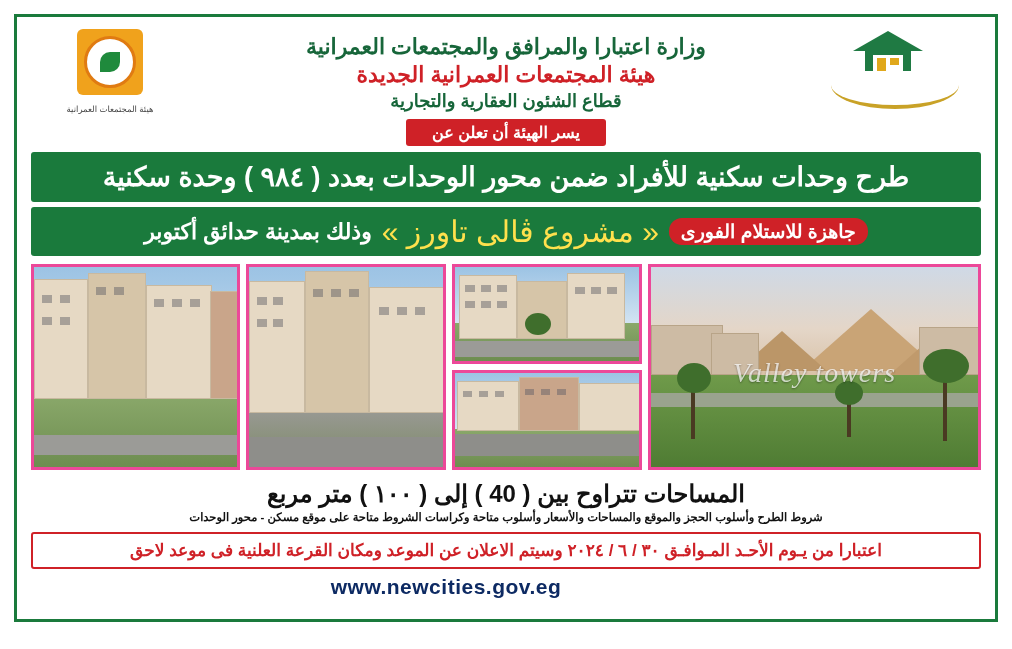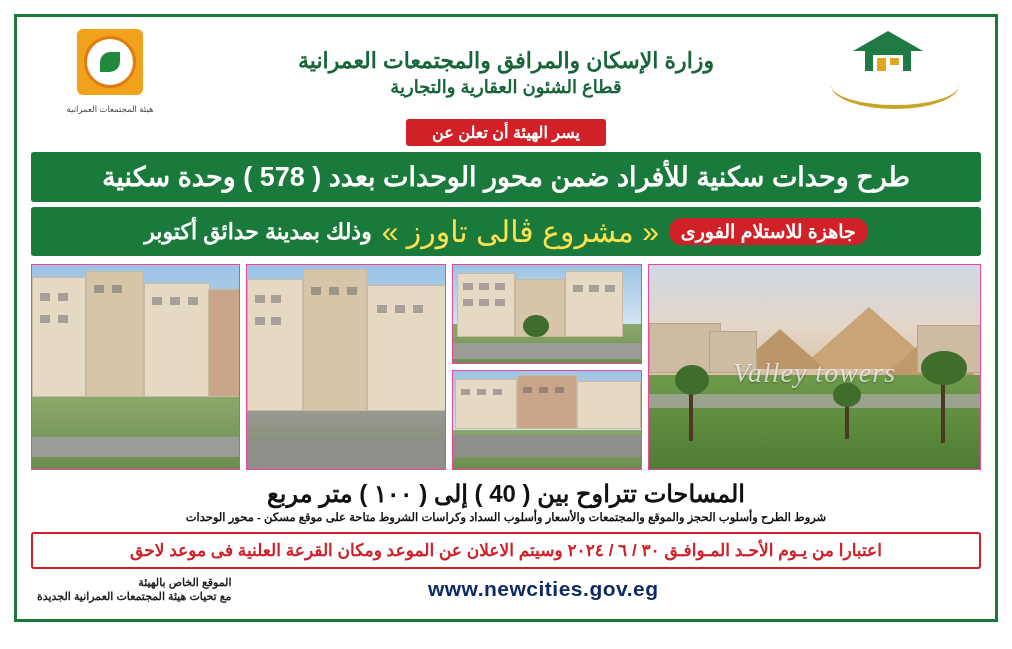--- a/index.html
+++ b/index.html
@@ -211,21 +211,21 @@
   
   .photos {
     margin: 8px 14px 0 14px;
     display: flex;
     gap: 6px;
     height: 206px;
   }
   .ph {
     position: relative;
     overflow: hidden;
-    border: 1px solid #ec4899;
+    border: 3px solid #ec4899;
     box-sizing: border-box;
   }
   .ph-1 { flex: 0 0 333px; }
   .ph-mid { flex: 0 0 190px; display: flex; flex-direction: column; gap: 6px; }
   .ph-2 { flex: 0 0 auto; height: 100px; }
   .ph-3 { flex: 1 1 auto; }
   .ph-4 { flex: 0 0 200px; }
   .ph-5 { flex: 1 1 auto; }
 
   
@@ -381,39 +381,40 @@
             <polygon points="39,2 74,22 62,22 62,42 16,42 16,22 4,22" fill="#1f7a43"></polygon>
             <rect x="24" y="26" width="30" height="16" fill="#ffffff"></rect>
             <rect x="28" y="29" width="9" height="13" fill="#e0a81c"></rect>
             <rect x="41" y="29" width="9" height="7" fill="#e0a81c"></rect>
           </svg>
           <div class="swoosh"></div>
         </div>
       </div>
 
       <div class="header-titles">
-        <div class="h-line1">وزارة الإسكان والمرافق والمجتمعات العمرانية</div>
+        <div class="h-line1">وزارة اعتبارا والمرافق والمجتمعات العمرانية</div>
+        <div class="h-line2">هيئة المجتمعات العمرانية الجديدة</div>
         <div class="h-line3">قطاع الشئون العقارية والتجارية</div>
       </div>
 
       <div class="logo-right">
         <div class="seal">
           <div class="inner">
               <div class="leaf"></div>
             </div>
         </div>
         <div class="seal-caption">هيئة المجتمعات العمرانية</div>
       </div>
     </div>
 
     <div class="announce-wrap">
       <div class="announce">يسر الهيئة أن تعلن عن</div>
     </div>
 
-    <div class="bar-green">طرح وحدات سكنية للأفراد ضمن محور الوحدات بعدد ( 578 ) وحدة سكنية</div>
+    <div class="bar-green">طرح وحدات سكنية للأفراد ضمن محور الوحدات بعدد ( ٩٨٤ ) وحدة سكنية</div>
 
     <div class="bar-green2">
       <span class="ready-badge">جاهزة للاستلام الفورى</span>
       <span class="proj-name">« مشروع ڤالى تاورز »</span>
       <span>وذلك بمدينة حدائق أكتوبر</span>
     </div>
 
     <div class="photos">
 
       <div class="ph ph-1">
@@ -503,27 +504,23 @@
         <div class="bld-win" style="left:62px; top:20px; width:10px; height:8px;"></div>
         <div class="bld-win" style="left:80px; top:20px; width:10px; height:8px;"></div>
         <div class="bld-win" style="left:120px; top:32px; width:10px; height:8px;"></div>
         <div class="bld-win" style="left:138px; top:32px; width:10px; height:8px;"></div>
         <div class="bld-win" style="left:156px; top:32px; width:10px; height:8px;"></div>
         <div class="road" style="bottom:6%; height:20px; background:#9b9b97;"></div>
       </div>
     </div>
 
     <div class="areas">المساحات تتراوح بين ( 40 ) إلى ( ١٠٠ ) متر مربع</div>
-    <div class="conditions">شروط الطرح وأسلوب الحجز والموقع والمجتمعات والأسعار وأسلوب السداد وكراسات الشروط متاحة على موقع مسكن - محور الوحدات</div>
+    <div class="conditions">شروط الطرح وأسلوب الحجز والموقع والمساحات والأسعار وأسلوب متاحة وكراسات الشروط متاحة على موقع مسكن - محور الوحدات</div>
 
     <div class="bar-red">اعتبارا من يـوم الأحـد المـوافـق ٣٠ / ٦ / ٢٠٢٤ وسيتم الاعلان عن الموعد ومكان القرعة العلنية فى موعد لاحق</div>
 
     <div class="footer">
       <div class="footer-spacer"></div>
       <div class="footer-url">www.newcities.gov.eg</div>
-      <div class="footer-left">
-        <div>الموقع الخاص بالهيئة</div>
-        <div>مع تحيات هيئة المجتمعات العمرانية الجديدة</div>
-      </div>
     </div>
 
   </div>
 </div>
 
 </body></html>

